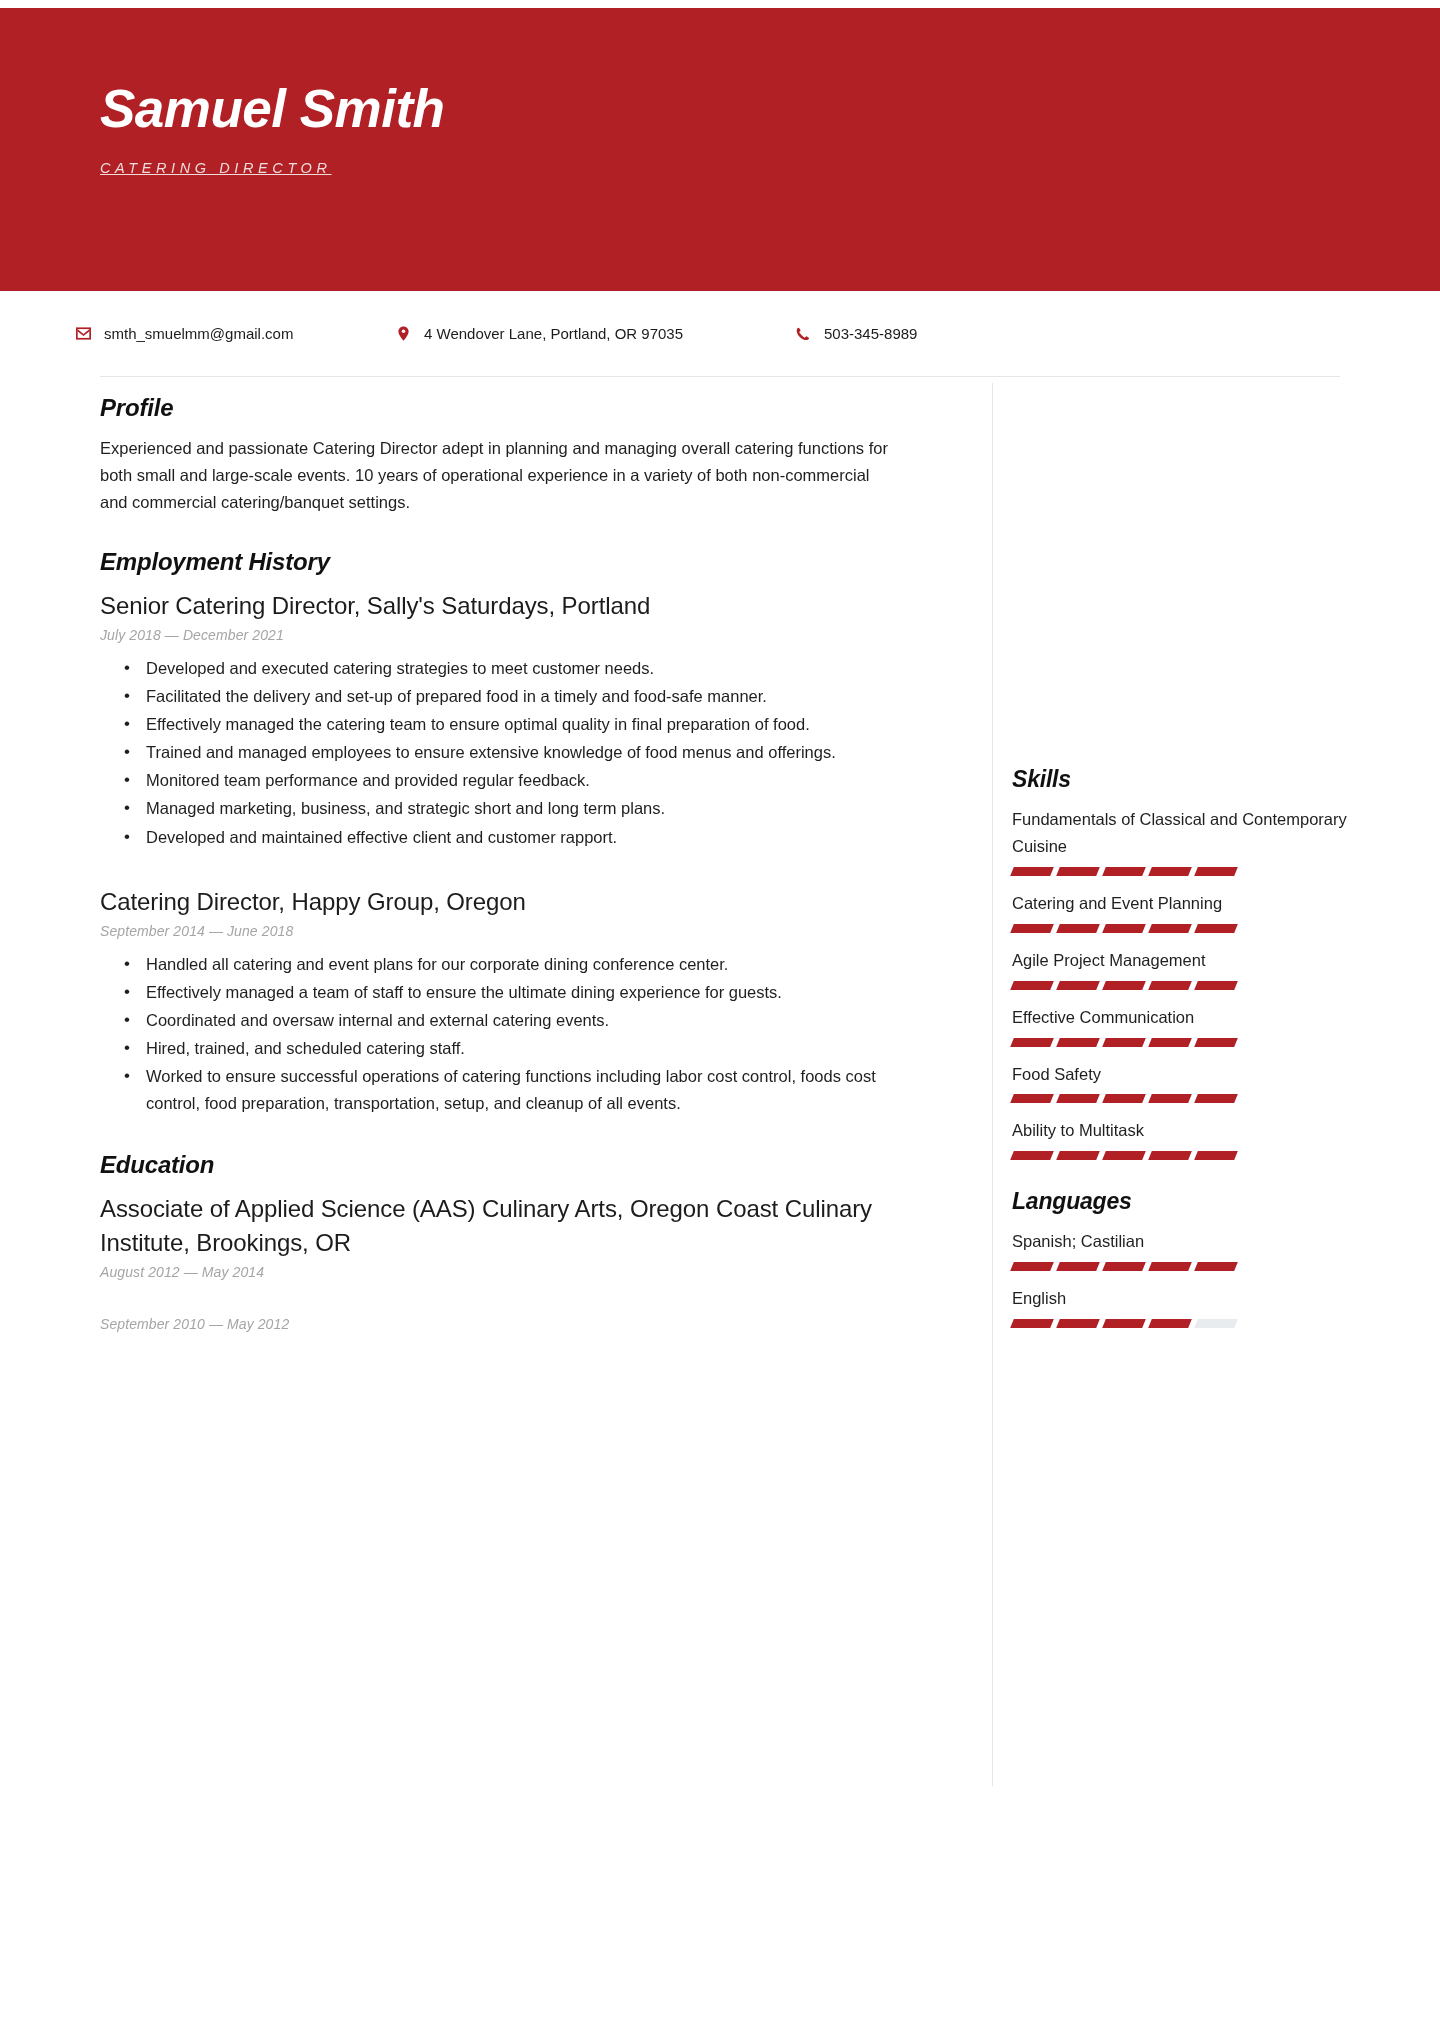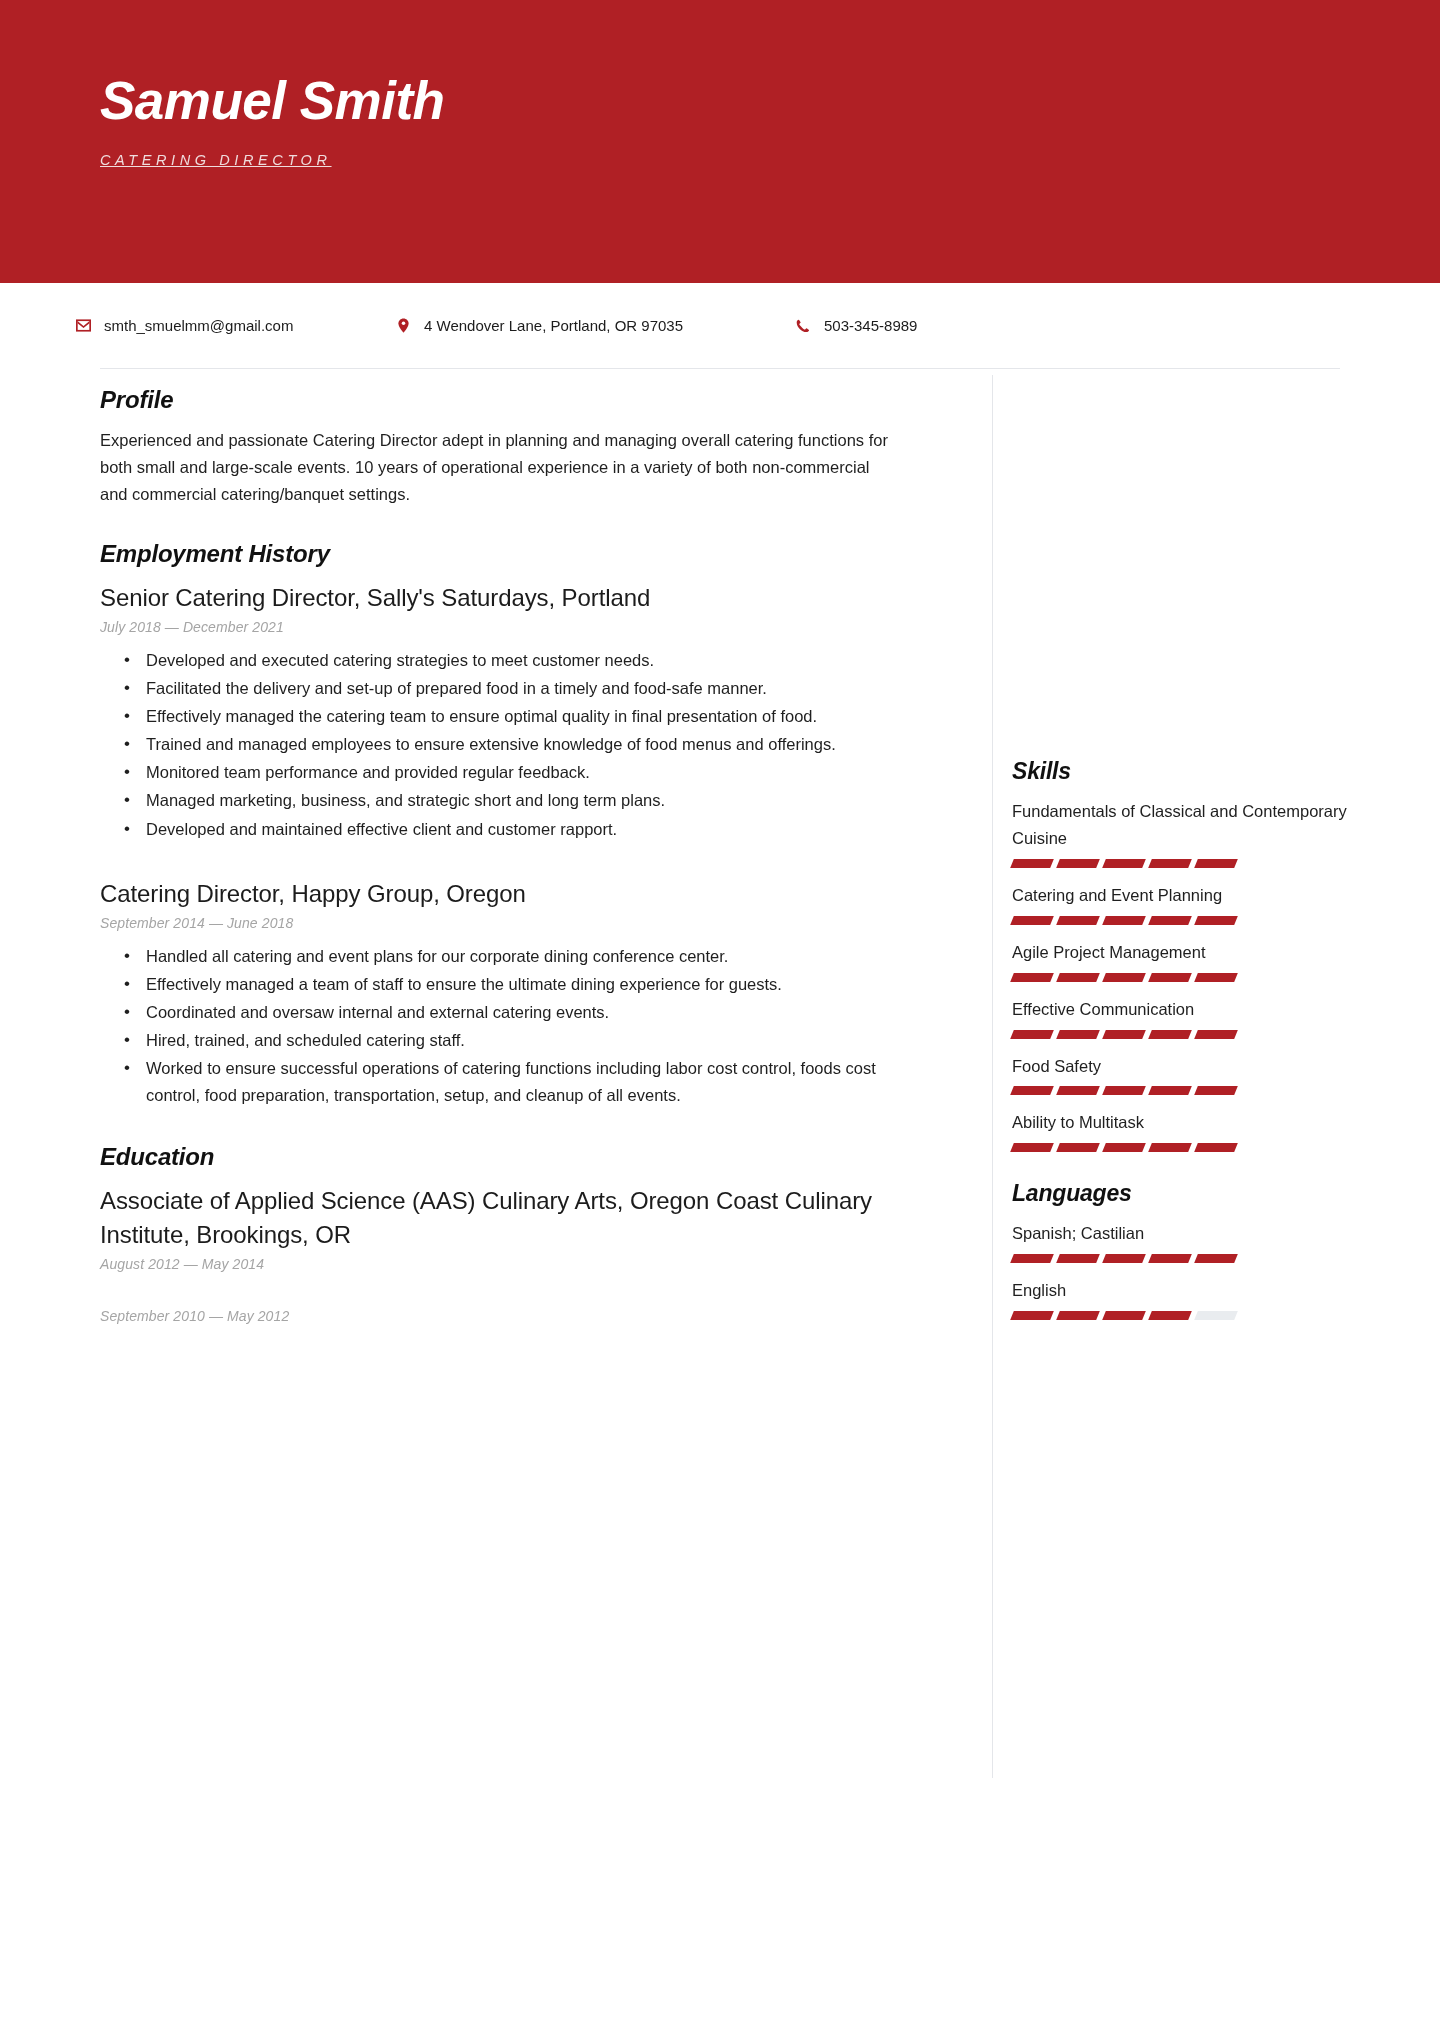--- a/index.html
+++ b/index.html
@@ -12,20 +12,21 @@
     font-family: "Liberation Sans", sans-serif;
     -webkit-font-smoothing: antialiased;
   }
 
   .page {
     position: relative;
     width: 1440px;
     height: 1988px;
     background: #ffffff;
     overflow: hidden;
+    margin-top: 8px;
   }
 
   
   .header {
     width: 1440px;
     height: 283px;
     background: #b02025;
     padding-left: 100px;
     padding-top: 72px;
   }
@@ -248,21 +249,21 @@
 
       <div class="section sec-employment">
         <div class="section-heading">Employment History</div>
 
         <div class="job-block">
           <div class="entry-title">Senior Catering Director, Sally's Saturdays, Portland</div>
           <div class="entry-date">July 2018 — December 2021</div>
           <ul class="bullets">
             <li>Developed and executed catering strategies to meet customer needs.</li>
             <li>Facilitated the delivery and set-up of prepared food in a timely and food-safe manner.</li>
-            <li>Effectively managed the catering team to ensure optimal quality in final presentation of food.</li>
+            <li>Effectively managed the catering team to ensure optimal quality in final preparation of food.</li>
             <li>Trained and managed employees to ensure extensive knowledge of food menus and offerings.</li>
             <li>Monitored team performance and provided regular feedback.</li>
             <li>Managed marketing, business, and strategic short and long term plans.</li>
             <li>Developed and maintained effective client and customer rapport.</li>
           </ul>
         </div>
 
         <div class="job-block">
           <div class="entry-title">Catering Director, Happy Group, Oregon</div>
           <div class="entry-date">September 2014 — June 2018</div>

